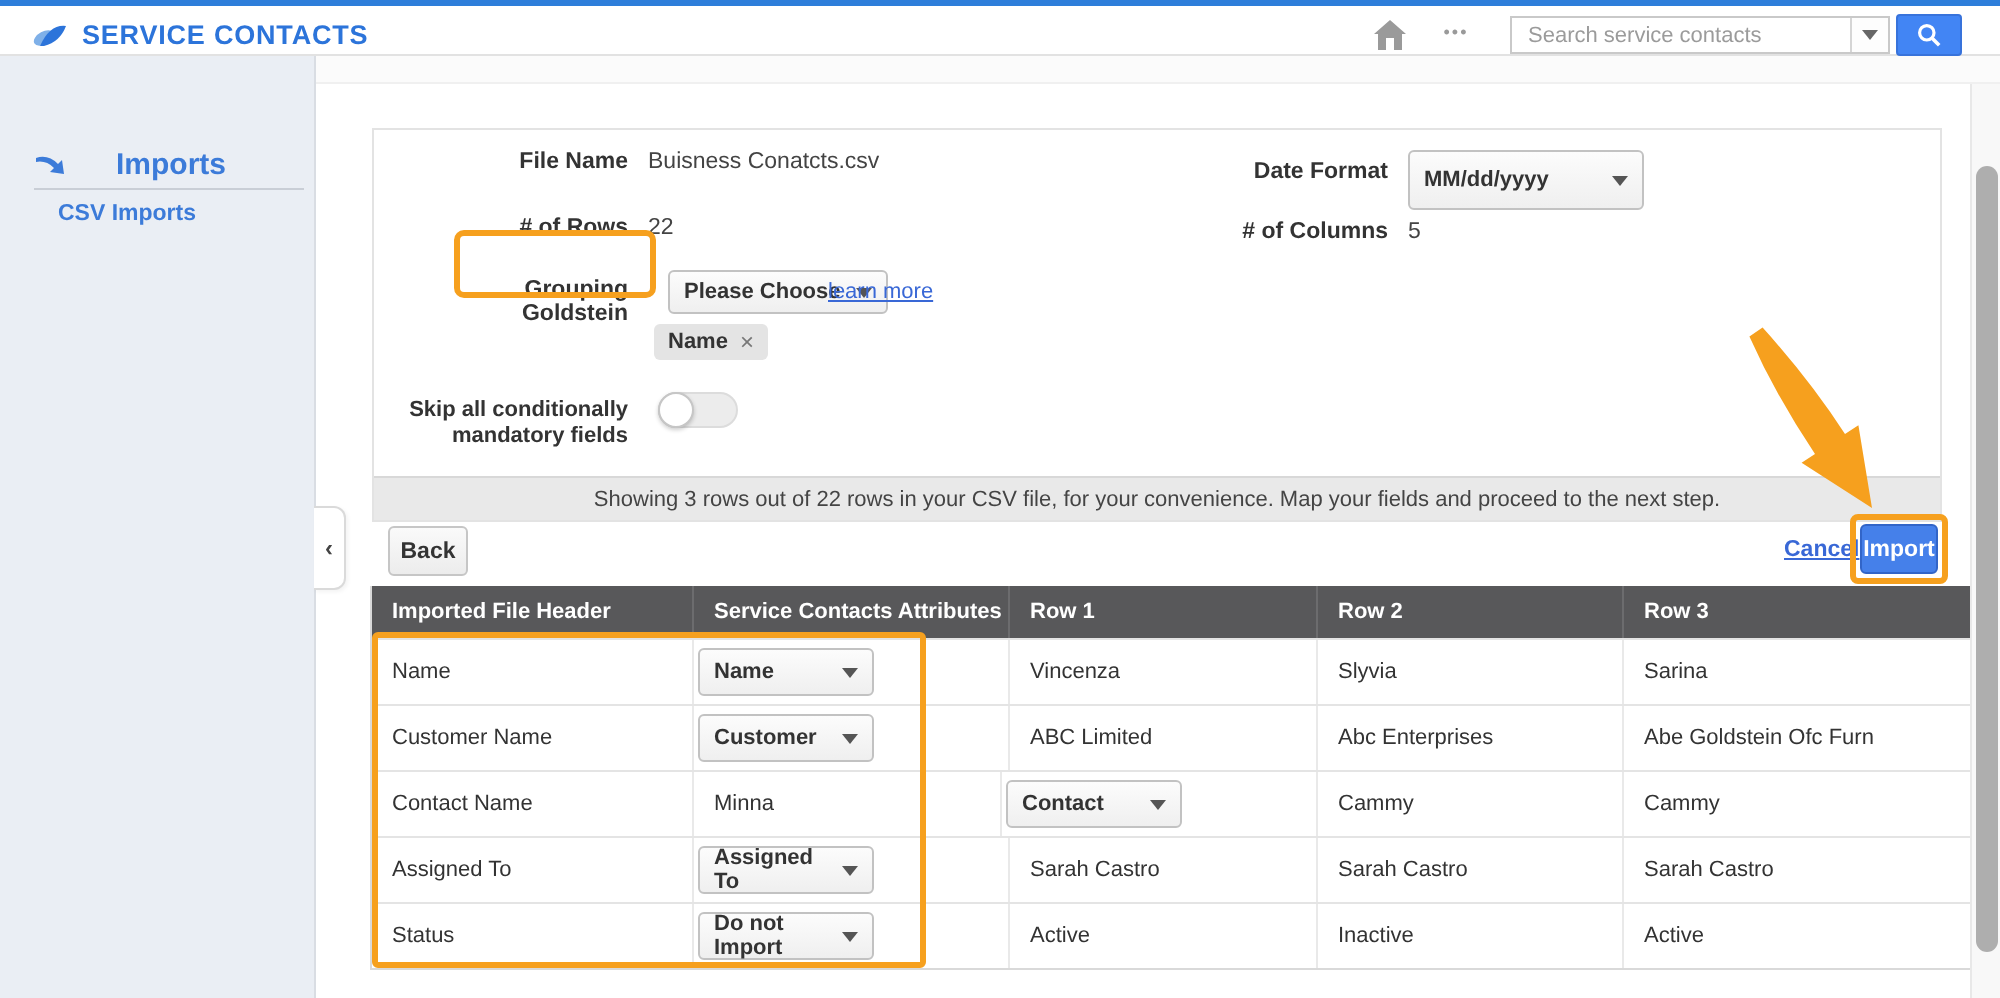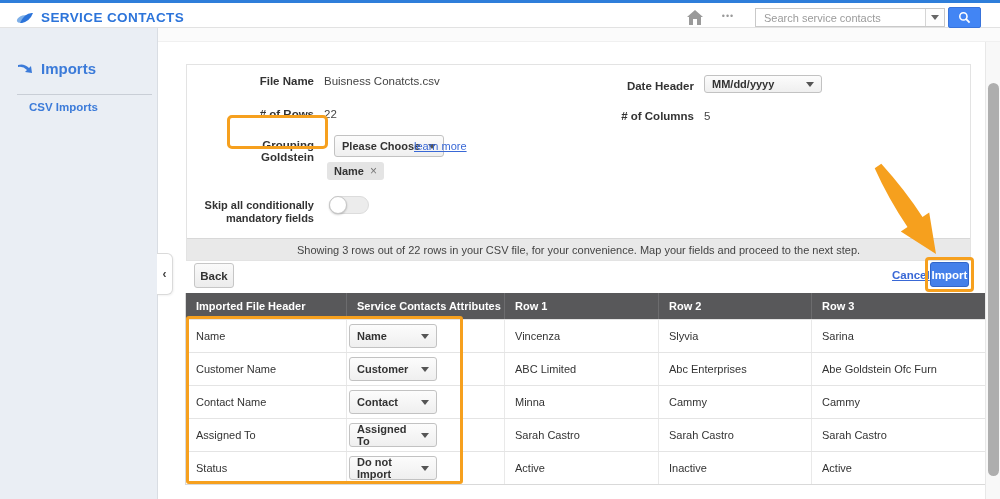--- a/index.html
+++ b/index.html
@@ -16,21 +16,21 @@
   .more-btn { left:717px; top:3px; width:22px; height:20px; color:#9A9A9A; font-size:9px; letter-spacing:1px; line-height:20px; text-align:center; cursor:pointer; }
   .searchwrap { left:755px; top:5px; width:190px; height:19px; background:#fff; border:1px solid #C9C9C9; display:flex; }
   .searchwrap input { flex:1; border:0; outline:none; font-size:11px; padding:0 8px; color:#444; font-family:inherit; background:transparent; }
   .searchwrap input::placeholder { color:#9B9B9B; }
   .search-chev { width:19px; border-left:1px solid #D5D5D5; display:flex; align-items:center; justify-content:center; cursor:pointer; background:#FDFDFD; }
   .search-btn { left:948px; top:4px; width:33px; height:21px; background:#4285F4; border:1px solid #3873DB; border-radius:2px; display:flex; align-items:center; justify-content:center; cursor:pointer; }
   .substrip { left:158px; top:28px; width:842px; height:14px; background:#FBFBFB; border-bottom:1px solid #F0F0F0; }
 
   
   .sidebar { left:0; top:28px; width:158px; height:471px; background:#EAEEF4; border-right:1px solid #D9DDE3; }
-  .side-section { left:17px; top:32px; display:flex; align-items:center; gap:7px; cursor:pointer; }
+  .side-section { left:17px; top:46px; display:flex; align-items:center; gap:24px; cursor:pointer; }
   .side-section-label { font-size:15px; font-weight:bold; color:#3C7BD9; }
   .side-sep { left:17px; top:66px; width:135px; height:1px; background:#C9CED6; }
   .side-item { left:29px; top:73px; font-size:11.5px; font-weight:bold; color:#3C7BD9; cursor:pointer; }
   .collapse-tab { left:157px; top:253px; width:16px; height:42px; background:#fff; border:1px solid #DADADA; border-left:none; border-radius:0 6px 6px 0; display:flex; align-items:center; justify-content:center; font-size:12px; font-weight:bold; color:#444; cursor:pointer; box-shadow:1px 1px 2px rgba(0,0,0,.05); }
 
   
   .panel { left:186px; top:52px; width:785px; height:197px; background:#fff; border:1px solid #E3E3E3;margin-top:12px; }
   .flabel { width:120px; text-align:right; font-size:11.5px; font-weight:bold; color:#333; }
   .fvalue { font-size:11.5px; color:#444; }
   .dd { display:inline-flex; align-items:center; justify-content:space-between; border:1px solid #C2C2C2; border-radius:3px; background:linear-gradient(#FCFCFC,#EFEFEF); font-size:11px; font-weight:bold; color:#333; padding:0 7px; cursor:pointer; }
@@ -142,22 +142,22 @@
   </div>
 
   <div class="abs flabel" style="left:7px;top:134px;font-size:11px;line-height:13px">
     <div>Skip all conditionally</div>
     <div>mandatory fields</div>
   </div>
   <div class="abs toggle">
     <div class="knob"></div>
   </div>
 
-  <div class="abs flabel" style="left:387px;top:15px">Date Header</div>
-  <div class="abs dd" style="left:517px;top:10px;width:118px;height:18px">
+  <div class="abs flabel" style="left:387px;top:15px">Date Format</div>
+  <div class="abs dd" style="left:517px;top:10px;width:118px;height:30px">
     <span>MM/dd/yyyy</span>
     <span class="caret"></span>
   </div>
   <div class="abs flabel" style="left:387px;top:45px"># of Columns</div>
   <div class="abs fvalue" style="left:517px;top:45px">5</div>
 
   <div class="abs notice">Showing 3 rows out of 22 rows in your CSV file, for your convenience. Map your fields and proceed to the next step.</div>
 </section>
 
 <button class="abs btn-back">Back</button>
@@ -194,27 +194,27 @@
         <span class="caret"></span>
       </div>
     </div>
     <div class="tc c3">ABC Limited</div>
     <div class="tc c4">Abc Enterprises</div>
     <div class="tc c5">Abe Goldstein Ofc Furn</div>
   </div>
 
   <div class="trow">
     <div class="tc c1">Contact Name</div>
+    <div class="tc c3">Minna</div>
     <div class="tc c2">
       <div class="dd attr-dd">
         <span>Contact</span>
         <span class="caret"></span>
       </div>
     </div>
-    <div class="tc c3">Minna</div>
     <div class="tc c4">Cammy</div>
     <div class="tc c5">Cammy</div>
   </div>
 
   <div class="trow">
     <div class="tc c1">Assigned To</div>
     <div class="tc c2">
       <div class="dd attr-dd">
         <span>Assigned To</span>
         <span class="caret"></span>

